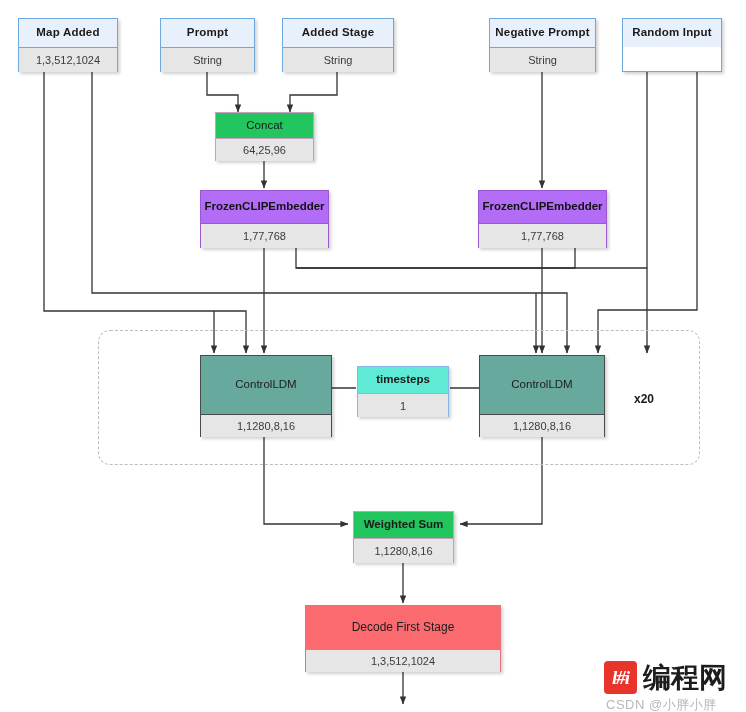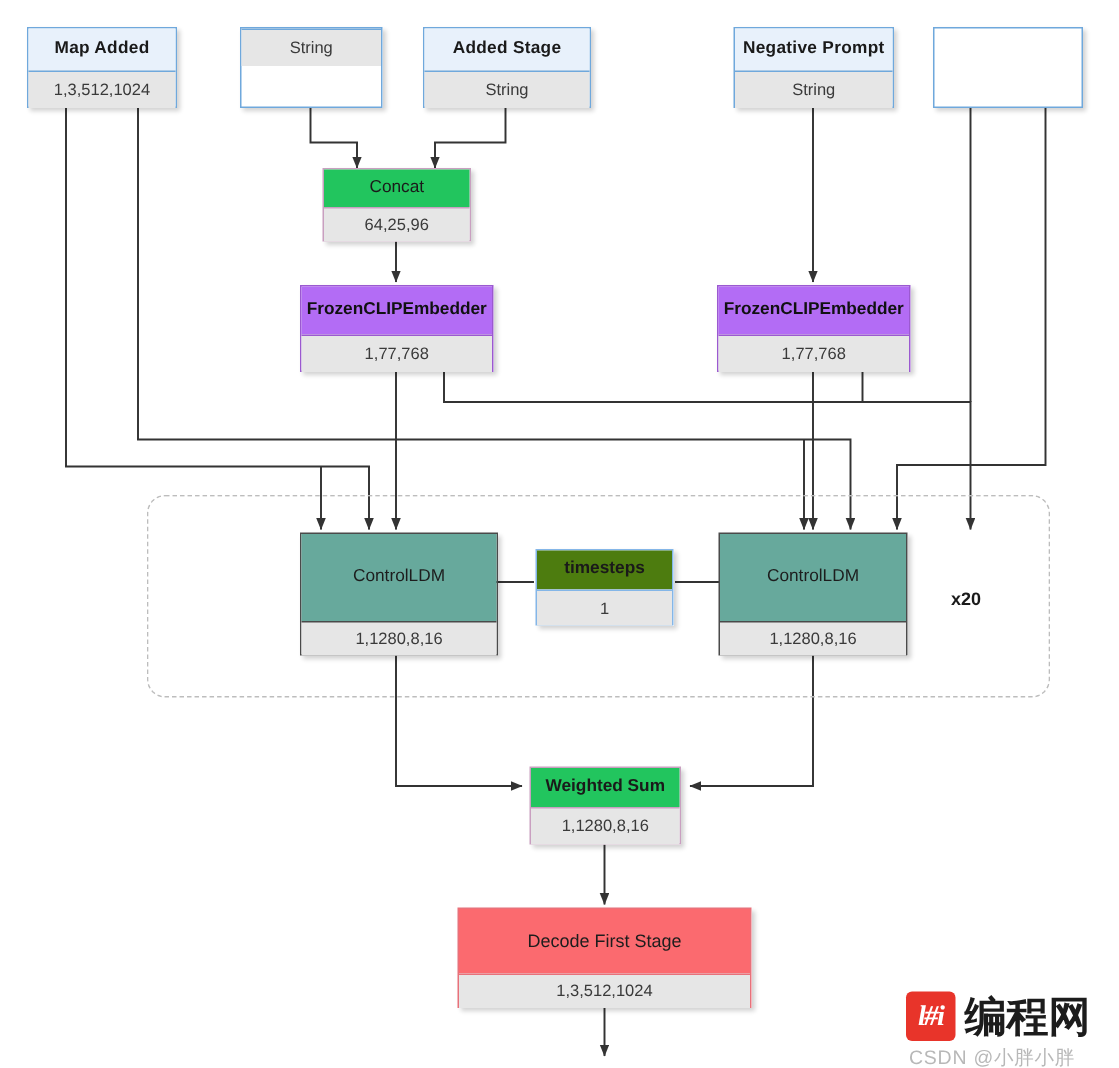--- a/index.html
+++ b/index.html
@@ -117,21 +117,21 @@
     color: #1d1d1d;
     font-size: 12px;
   }
   .n-red .value {
     border-top-color: #e8717a;
   }
 
   
   .n-steps { border-color: #84b6e8; }
   .n-steps .title {
-    background: #4d7c0f;
+    background: #5eead4;
     font-weight: bold;
   }
   .n-steps .value { border-top-color: #84b6e8; }
 
   .loop-box {
     position: absolute;
     border: 1px dashed #bdbdbd;
     border-radius: 12px;
     box-sizing: border-box;
     z-index: 1;
@@ -242,34 +242,36 @@
 
   <div class="loop-box" style="left:98px; top:330px; width:602px; height:135px;"></div>
   <div class="loop-label" style="left:634px; top:392px;">x20</div>
 
   <div class="node n-input" style="left:18px; top:18px; width:100px; height:54px;">
     <div class="title" style="height:28px;">Map Added</div>
     <div class="value" style="height:25px;">1,3,512,1024</div>
   </div>
 
   <div class="node n-input" style="left:160px; top:18px; width:95px; height:54px;">
+    <div class="title" style="height:28px;">Prompt</div>
     <div class="value" style="height:25px;">String</div>
   </div>
 
   <div class="node n-input" style="left:282px; top:18px; width:112px; height:54px;">
     <div class="title" style="height:28px;">Added Stage</div>
     <div class="value" style="height:25px;">String</div>
   </div>
 
   <div class="node n-input" style="left:489px; top:18px; width:107px; height:54px;">
     <div class="title" style="height:28px;">Negative Prompt</div>
     <div class="value" style="height:25px;">String</div>
   </div>
 
   <div class="node n-input" style="left:622px; top:18px; width:100px; height:54px;">
+    <div class="title" style="height:28px;">Random Input</div>
   </div>
 
   <div class="node n-pink plain" style="left:215px; top:112px; width:99px; height:49px;">
     <div class="title" style="height:25px;">Concat</div>
     <div class="value" style="height:23px;">64,25,96</div>
   </div>
 
   <div class="node n-purple" style="left:200px; top:190px; width:129px; height:58px;">
     <div class="title" style="height:32px;">FrozenCLIPEmbedder</div>
     <div class="value" style="height:25px;">1,77,768</div>

